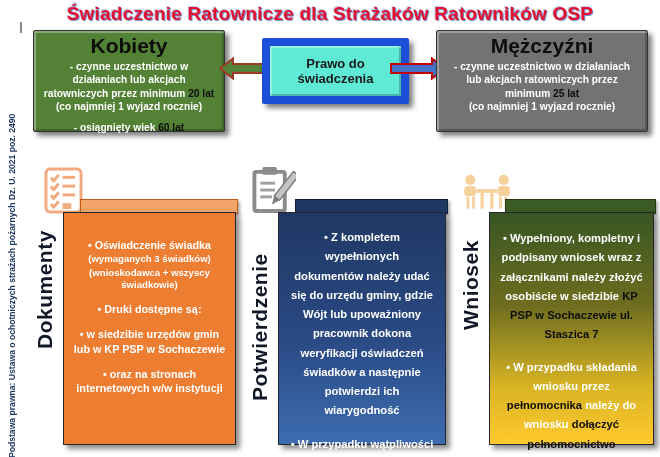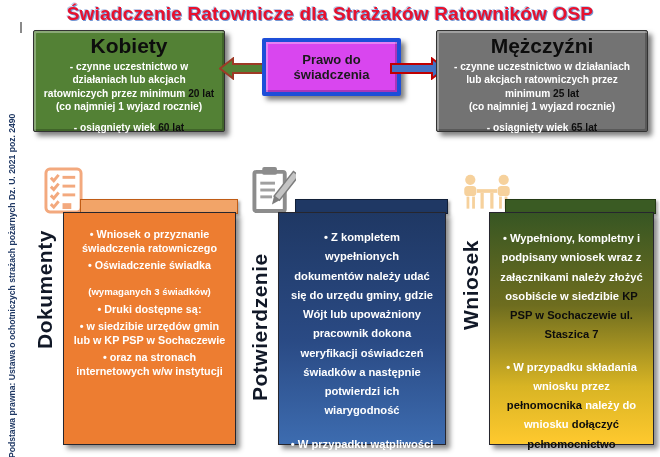--- a/index.html
+++ b/index.html
@@ -18,22 +18,22 @@
   .vtext{display:inline-block;white-space:nowrap;transform:rotate(-90deg);transform-origin:0 0;}
   .legal{font-size:8.6px;color:#1f3864;font-weight:bold;}
   .side-label{font-size:21px;font-weight:bold;color:#111827;letter-spacing:.5px;}
 
   
   .tbox{position:absolute;border:1px solid #333;border-radius:2px;
     box-shadow:inset 2px 2px 0 rgba(255,255,255,.32), inset -2px -2px 0 rgba(0,0,0,.22),
                4px 4px 5px rgba(0,0,0,.5);}
   .box-women{left:33px;top:30px;width:190px;height:100px;background:#538135;}
   .box-men{left:436px;top:30px;width:210px;height:100px;background:#737373;}
-  .box-center{left:262px;top:38px;width:131px;height:50px;background:#d946ef;
-    border:4px solid #1d4ed8;display:flex;align-items:center;justify-content:center;}
+  .box-center{left:262px;top:38px;width:131px;height:50px;background:#5eead4;
+    border:8px solid #1d4ed8;display:flex;align-items:center;justify-content:center;}
   .tbox h2{margin:3px 10px 2px;text-align:center;font-size:21px;color:#0d0d0d;}
   .tbox .box-body{margin:2px 8px 0;text-align:center;font-size:10.2px;font-weight:bold;
     color:#ffffff;line-height:1.32;}
   .tbox .box-body + .box-body{margin-top:7px;}
   .dark{color:#0d0d0d;}
   .blockline{display:block;}
   .center-label{font-size:13px;font-weight:bold;color:#1a1a1a;text-align:center;}
 
   
   .arrow{position:absolute;}
@@ -46,22 +46,22 @@
   .bar2{left:295px;top:199px;width:151px;background:#1f3864;border:1px solid #111f38;}
   .bar3{left:505px;top:199px;width:149px;background:#3a5b23;border:1px solid #243a14;}
   .colbox{position:absolute;top:212px;height:233px;border:1px solid #26262e;
     box-shadow:4px 4px 5px rgba(0,0,0,.45);box-sizing:border-box;}
   .col1{left:63px;width:173px;background:#ed7d31;}
   .col2{left:278px;width:168px;background:linear-gradient(180deg,#1f3864 0%,#2a4a84 55%,#3d6cb0 100%);}
   .col3{left:489px;width:165px;background:linear-gradient(180deg,#375623 0%,#6e6d1f 40%,#d8b424 75%,#ffc92e 100%);}
   .colbox p{margin:0;text-align:center;color:#ffffff;font-weight:bold;}
   .col1 p{font-size:10.8px;line-height:1.3;}
   .col1 .pad{padding:14px 8px 0;}
-  .col1 p.sub{font-size:9.6px;margin-top:14px;}
-  .col1 p.b{margin-top:3px;}
+  .col1 p.sub{font-size:9.6px;margin-top:1px;}
+  .col1 p.b{margin-top:11px;}
   .col2 .pad{padding:15px 10px 0;}
   .col2 p{font-size:11.2px;line-height:1.72;}
   .col2 p.b{margin-top:14px;}
   .col3 .pad{padding:16px 9px 0;}
   .col3 p{font-size:11.2px;line-height:1.72;}
   .col3 p.b{margin-top:13px;}
   .colbox p.bullet::before{content:"\2022\00a0";}
   .icon{position:absolute;}
 </style>
 </head>
@@ -90,21 +90,20 @@
     <div class="center-label">Prawo do świadczenia</div>
   </div>
 
   <svg class="arrow" style="left:390px;top:57px;" width="56" height="23" viewBox="0 0 56 23">
     <polygon points="55,11.5 42,1.5 42,7 1,7 1,16 42,16 42,21.5" fill="#4472c4" stroke="#c00000" stroke-width="2"></polygon>
   </svg>
 
   <div class="tbox box-men">
     <h2>Mężczyźni</h2>
     <p class="box-body"><span>- czynne uczestnictwo w działaniach lub akcjach ratowniczych przez minimum </span><span class="dark">25 lat</span><span class="blockline">(co najmniej 1 wyjazd rocznie)</span></p>
-    <p class="box-body"><span>- osiągnięty wiek </span><span class="dark">65 lat</span></p>
   </div>
 
   <svg class="icon" style="left:44px;top:167px;" width="39" height="47" viewBox="0 0 40 48">
     <rect x="2" y="2" width="36" height="44" rx="4" fill="#ffffff" stroke="#f3a97e" stroke-width="3"></rect>
     <path d="M7 11 l3 3 l5 -6" stroke="#f3a97e" stroke-width="3" fill="none"></path>
     <rect x="19" y="9" width="13" height="3" fill="#f3a97e"></rect>
     <path d="M7 20 l3 3 l5 -6" stroke="#f3a97e" stroke-width="3" fill="none"></path>
     <rect x="19" y="18" width="13" height="3" fill="#f3a97e"></rect>
     <path d="M7 29 l3 3 l5 -6" stroke="#f3a97e" stroke-width="3" fill="none"></path>
     <rect x="19" y="27" width="13" height="3" fill="#f3a97e"></rect>
@@ -151,23 +150,23 @@
   </div>
   <div class="vwrap" style="left:248px;top:401px;">
     <span class="vtext side-label">Potwierdzenie</span>
   </div>
   <div class="vwrap" style="left:459px;top:330px;">
     <span class="vtext side-label">Wniosek</span>
   </div>
 
   <div class="colbox col1">
     <div class="pad">
-      <p class="bullet">Wniosek o przyznanie świadczenia ratowniczego</p>
       <p class="bullet b">Oświadczenie świadka</p>
       <p class="sub">(wymaganych 3 świadków)</p>
+      <p class="sub">(wnioskodawca + wszyscy świadkowie)</p>
       <p class="bullet b">Druki dostępne są:</p>
       <p class="bullet b">w siedzibie urzędów gmin lub w KP PSP w Sochaczewie</p>
       <p class="bullet b">oraz na stronach internetowych w/w instytucji</p>
     </div>
   </div>
 
   <div class="colbox col2">
     <div class="pad">
       <p class="bullet">Z kompletem wypełnionych dokumentów należy udać się do urzędu gminy, gdzie Wójt lub upoważniony pracownik dokona weryfikacji oświadczeń świadków a następnie potwierdzi ich wiarygodność</p>
       <p class="bullet b">W przypadku wątpliwości dotyczących świadków Wójt może zażądać dodatkowych dokumentów lub osobistego stawiennictwa świadków</p>

